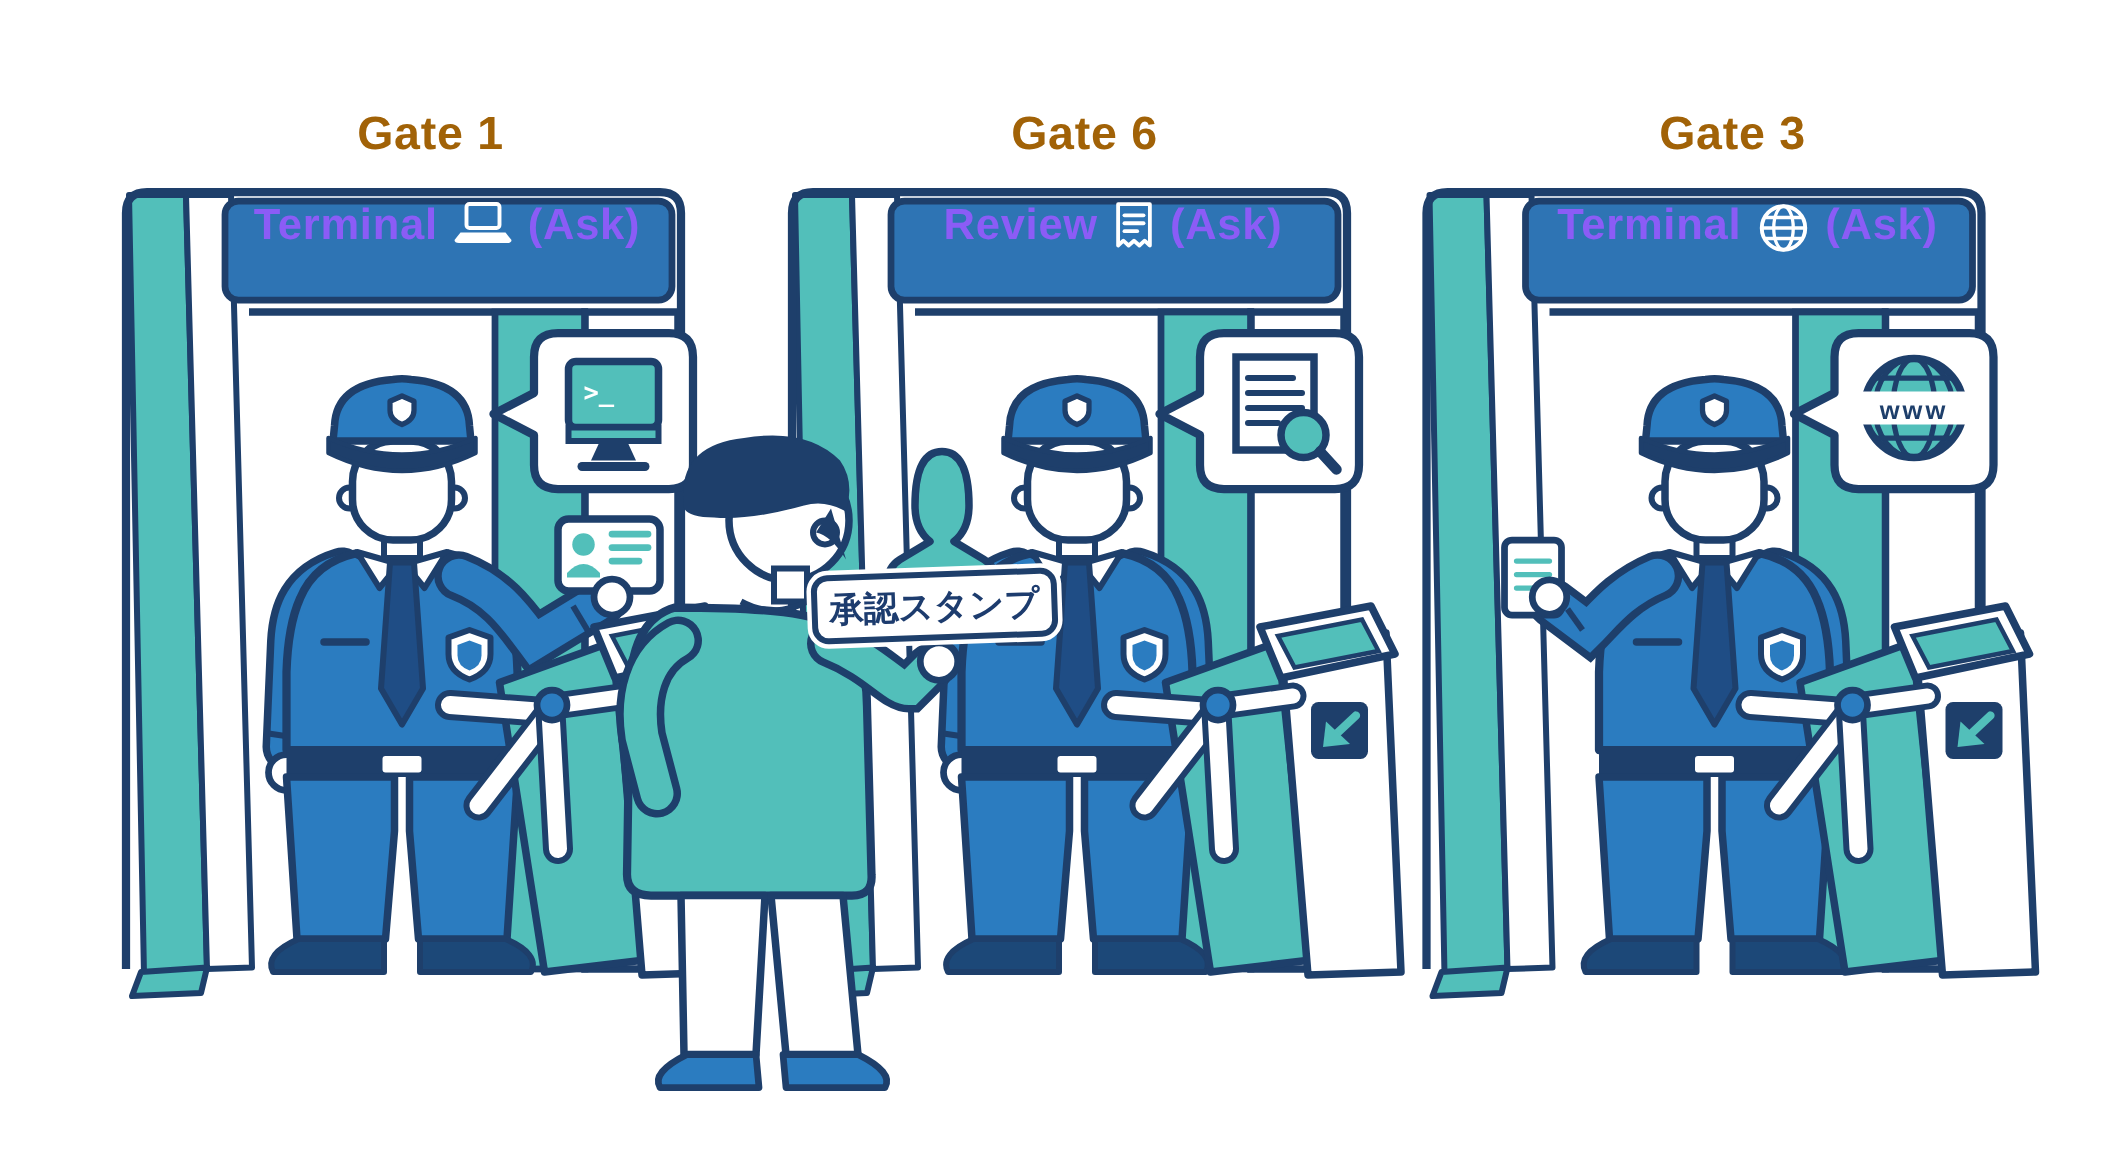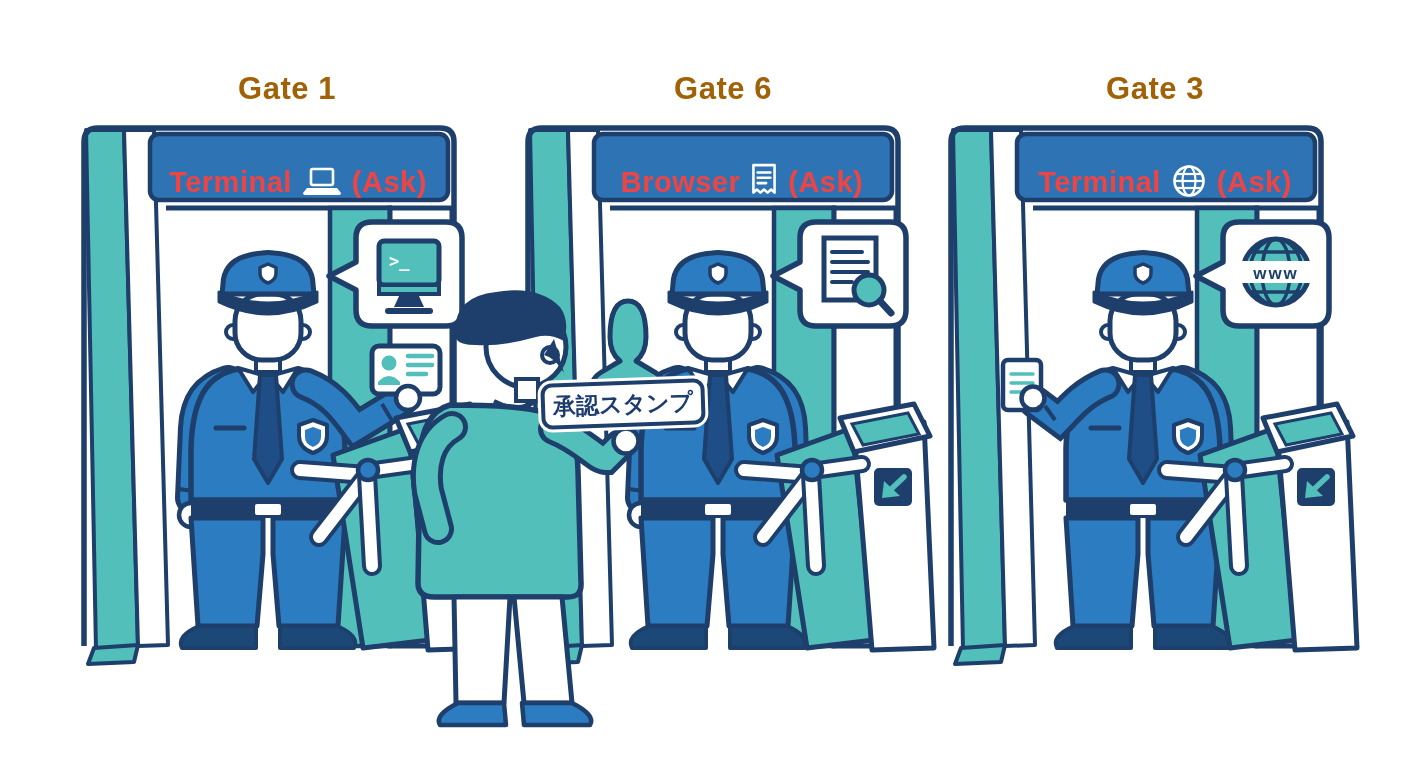--- a/index.html
+++ b/index.html
@@ -2,21 +2,21 @@
 <html><head>
 <meta charset="utf-8">
 <style>
   html,body{margin:0;padding:0;background:#ffffff;}
   .stage{position:relative;width:1408px;height:768px;background:#ffffff;overflow:hidden;
          font-family:"Liberation Sans",sans-serif;}
   .stage svg.canvas{position:absolute;left:0;top:0;}
   .gate-title{position:absolute;top:70px;width:300px;height:38px;text-align:center;
       font-size:31px;font-weight:700;color:#a16207;letter-spacing:.5px;line-height:38px;}
   .banner-row{position:absolute;top:134px;width:296px;height:65px;display:flex;
-      align-items:flex-end;justify-content:center;gap:10px;color:#ef4444;
+      align-items:flex-start;justify-content:center;gap:10px;color:#8b5cf6;
       font-size:29px;font-weight:700;letter-spacing:.5px;}
   .banner-row svg{flex:0 0 auto;}
   .stamp-badge{position:absolute;left:541px;top:381px;width:156px;height:38px;
       background:#ffffff;border:4px solid #1e3f6b;border-radius:11px;
       display:flex;align-items:center;justify-content:center;
       font-size:23px;font-weight:700;color:#1d3c6e;transform:rotate(-2deg);
       box-shadow:0 0 0 3px #ffffff;}
 </style>
 </head>
 <body>
@@ -210,21 +210,21 @@
 <div class="banner-row" style="left:150px">
   <span>Terminal</span>
   <svg width="40" height="32" viewBox="0 0 40 32">
     <rect x="9" y="2" width="22" height="16" rx="2" fill="none" stroke="#ffffff" stroke-width="2.6"></rect>
     <path d="M5,21 L35,21 L39,26 Q39,28 36,28 L4,28 Q1,28 1,26 Z" fill="#ffffff"></path>
   </svg>
   <span>(Ask)</span>
 </div>
 
 <div class="banner-row" style="left:594px">
-  <span>Browser</span>
+  <span>Review</span>
   <svg width="28" height="36" viewBox="0 0 26 34">
     <path d="M3,2 H23 V28 L19.7,25 L16.4,28 L13,25 L9.6,28 L6.3,25 L3,28 Z" fill="none" stroke="#ffffff" stroke-width="2.4" stroke-linejoin="round"></path>
     <line x1="7" y1="9" x2="19" y2="9" stroke="#ffffff" stroke-width="2.4" stroke-linecap="round"></line>
     <line x1="7" y1="14" x2="19" y2="14" stroke="#ffffff" stroke-width="2.4" stroke-linecap="round"></line>
     <line x1="7" y1="19" x2="15" y2="19" stroke="#ffffff" stroke-width="2.4" stroke-linecap="round"></line>
   </svg>
   <span>(Ask)</span>
 </div>
 
 <div class="banner-row" style="left:1017px">

